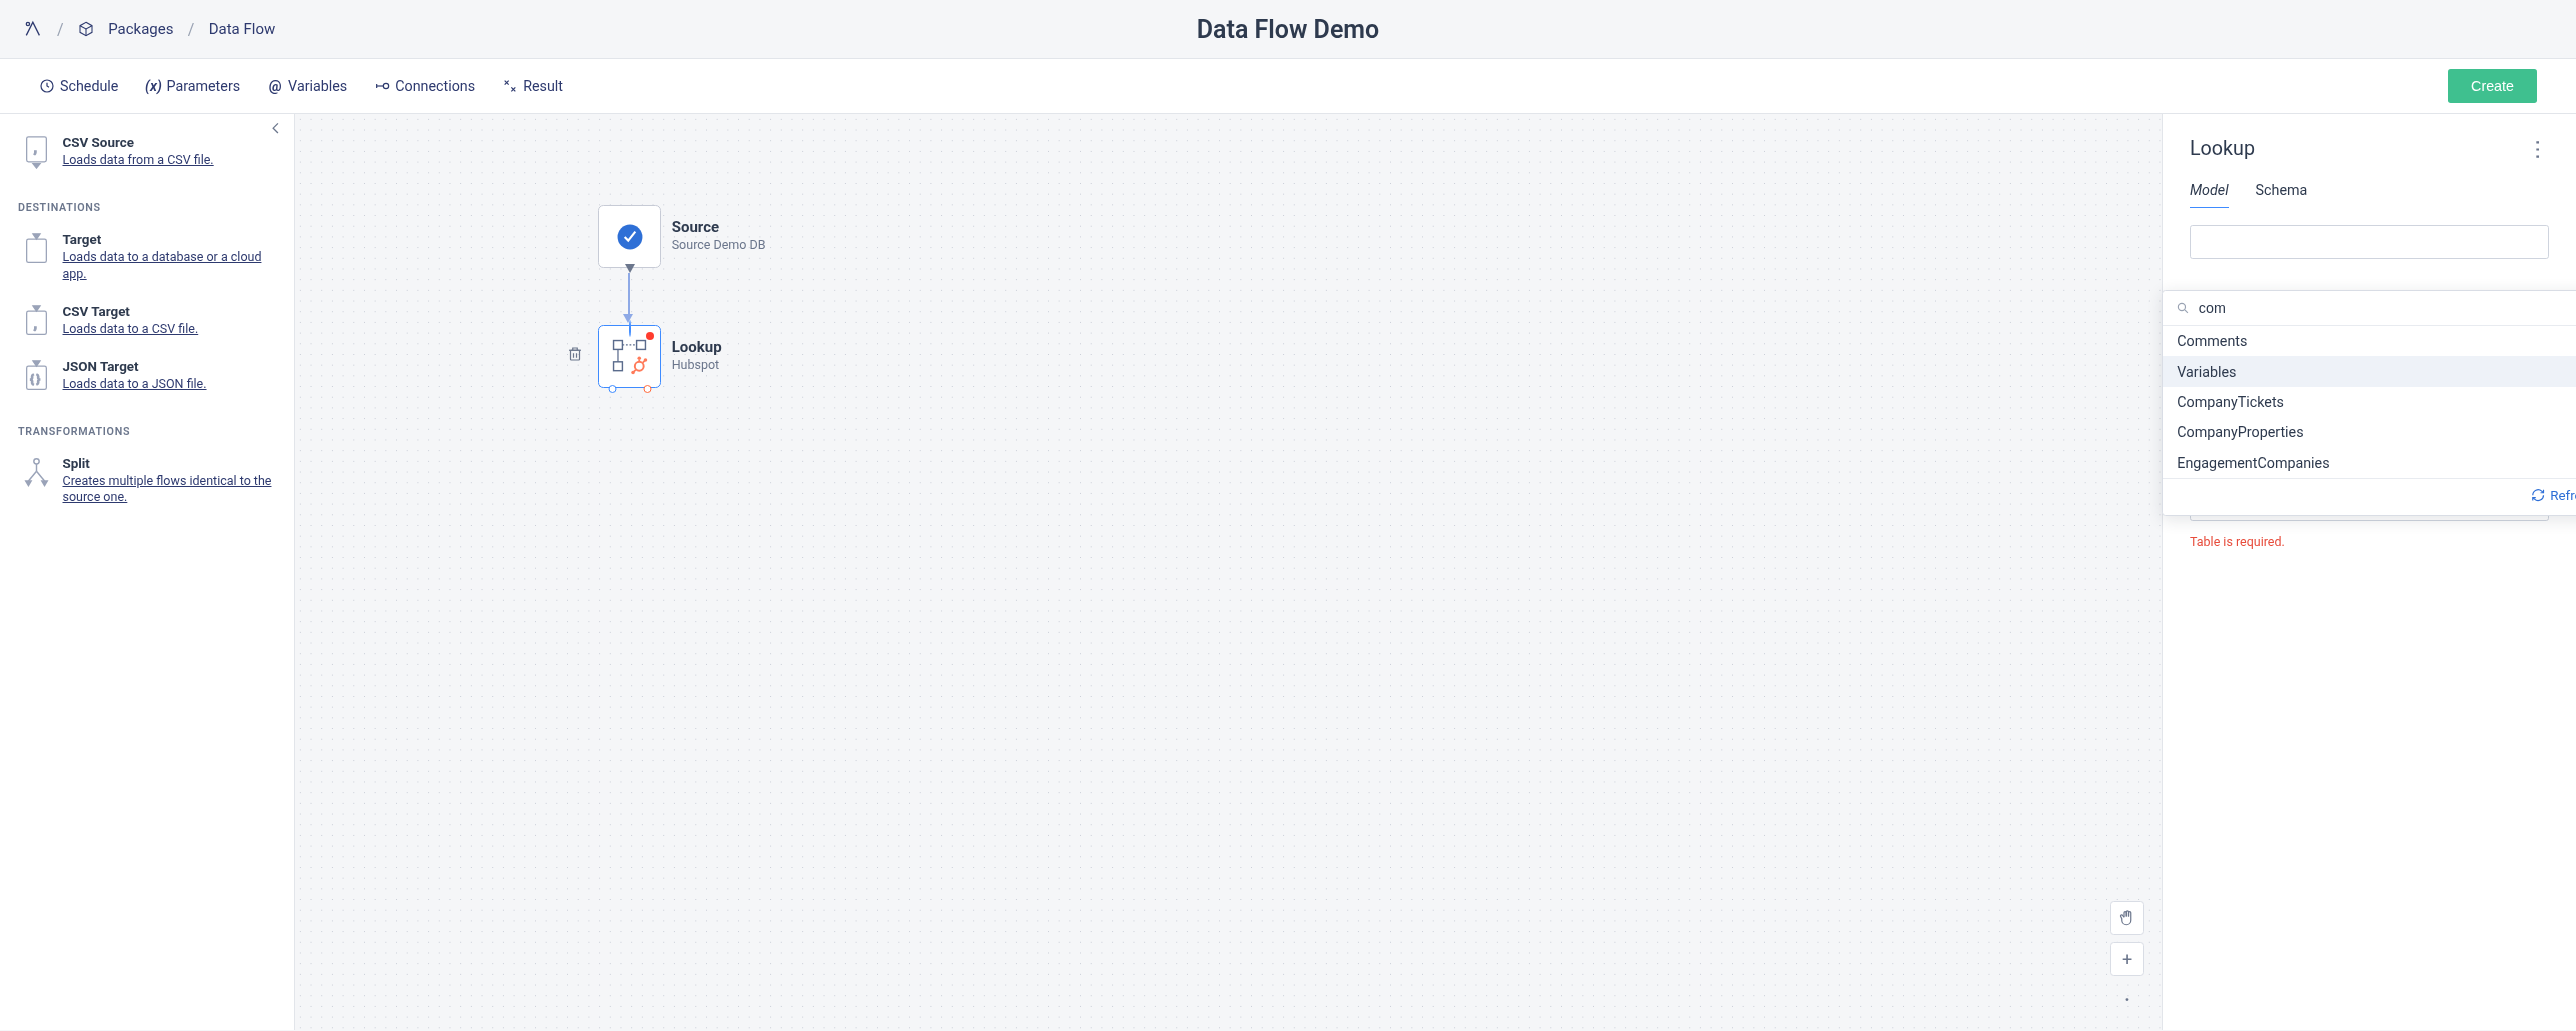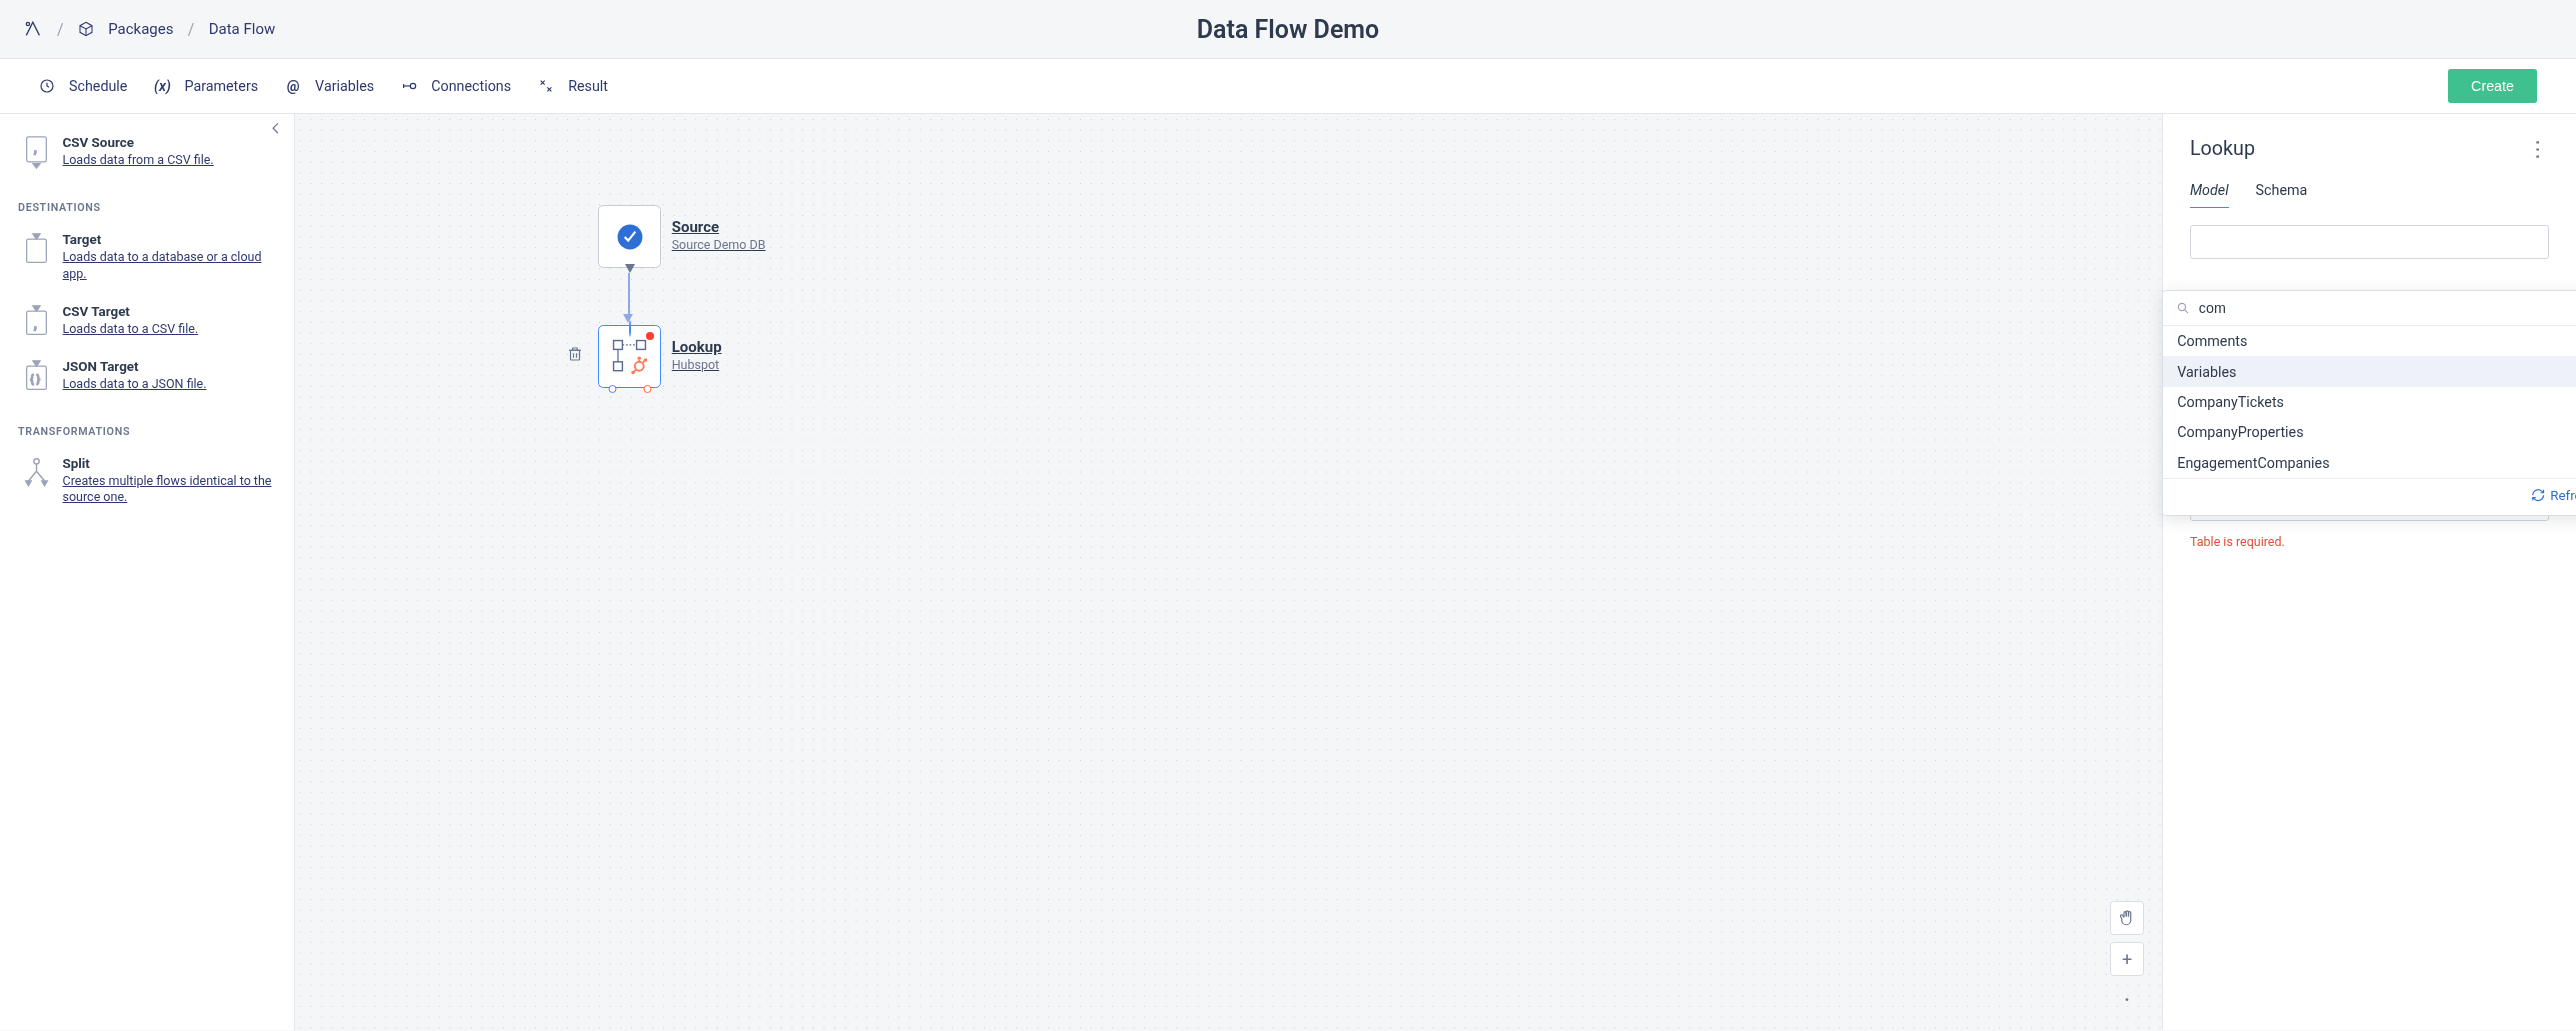--- a/index.html
+++ b/index.html
@@ -7,41 +7,41 @@
 
 
 .topbar { height: 59px; background: #f5f6f8; display: flex; align-items: center; padding: 0 23px; border-bottom: 0.9px solid #e2e5ea; position: relative; }
 .breadcrumb { display: flex; align-items: center; gap: 14.3px; color: #2e3a6f; }
 .breadcrumb .sep { color: #9aa3b3; font-size: 16px; }
 .breadcrumb a { color: #2e3a6f; text-decoration: none; font-size: 15px; cursor: pointer; }
 .page-title { position: absolute; left: 50%; transform: translateX(-50%); font-size: 25px; font-weight: 600; color: #2e3a4e; }
 
 
 .toolbar { height: 55px; background: #fff; border-bottom: 0.9px solid #e2e5ea; display: flex; align-items: center; padding: 0 39px; gap: 27px; }
-.toolbar .titem { display: flex; align-items: center; gap: 14px; color: #2e3a6f; cursor: pointer; font-size: 14.3px; }
+.toolbar .titem { display: flex; align-items: center; gap: 5px; color: #2e3a6f; cursor: pointer; font-size: 14.3px; }
 .toolbar .icon { width: 16px; height: 16px; display: inline-flex; align-items: center; justify-content: center; color: #2e3a6f; }
 .toolbar .spacer { flex: 1; }
 .btn-create { background: #3fc08f; color: #fff; border: none; border-radius: 2.7px; padding: 9px 23px; font-size: 14.3px; cursor: pointer; }
 
 
 .workspace { display: flex; height: calc(100vh - 115px); }
 
 
 .palette { width: 295px; background: #fff; border-right: 0.9px solid #e2e5ea; overflow-y: auto; position: relative; padding: 10.7px 0 21.5px; }
 .palette .collapse { position: absolute; right: 10.7px; top: 7.2px; color: #6b768c; cursor: pointer; font-size: 19.7px; }
 .pal-item { display: flex; align-items: flex-start; gap: 12.5px; padding: 10.7px 18px 10.7px 23px; cursor: grab; }
 .pal-item .picon { width: 27px; height: 32px; flex-shrink: 0; display: flex; align-items: flex-start; justify-content: center; color: #7e8aa6; }
 .pal-item .ptext .ptitle { font-weight: 700; color: #2e3a4e; font-size: 13.4px; }
 .pal-item .ptext .pdesc { color: #2e3a6f; font-size: 12.5px; margin-top: 1.8px; line-height: 1.35; text-decoration: underline; }
 .pal-section { font-size: 10.7px; letter-spacing: 0.7px; color: #6b768c; font-weight: 600; padding: 21.5px 18px 7.2px 18px; }
 
 
 .canvas-wrap { flex: 1; position: relative; overflow: hidden; }
 .canvas { position: absolute; inset: 0; background-color: #f5f6f8; background-image: radial-gradient(#c8ccd6 0.9px, transparent 0.9px); background-size: 10.7px 10.7px; }
-.node { position: absolute; display: flex; align-items: flex-start; gap: 10.7px; text-decoration: underline; }
+.node { position: absolute; display: flex; align-items: flex-start; gap: 10.7px; }
 .node .nbox { width: 63px; height: 63px; background: #fff; border: 0.9px solid #c7cbd6; border-radius: 5.4px; display: flex; align-items: center; justify-content: center; position: relative; }
 .node.selected .nbox { border: 1.8px solid #3e8bff; }
 .node .port-top { position: absolute; top: -5.4px; left: 50%; transform: translateX(-50%); }
 .node .port-bot { position: absolute; bottom: -6.3px; left: 50%; transform: translateX(-50%); display: flex; gap: 27px; }
 .port { width: 8px; height: 8px; border-radius: 50%; background: #fff; border: 1.8px solid #3e8bff; }
 .port.or { border-color: #ff6a3d; }
 .port.tri { width: 0; height: 0; border-radius: 0; border: none; border-left: 5.4px solid transparent; border-right: 5.4px solid transparent; border-top: 9px solid #6b768c; background: none; }
 .node .nlabel { padding-top: 12.5px; }
 .node .nlabel .nt { font-weight: 700; font-size: 15px; color: #2e3a4e; }
 .node .nlabel .nd { color: #6b768c; font-size: 12.5px; margin-top: 1.8px; }

